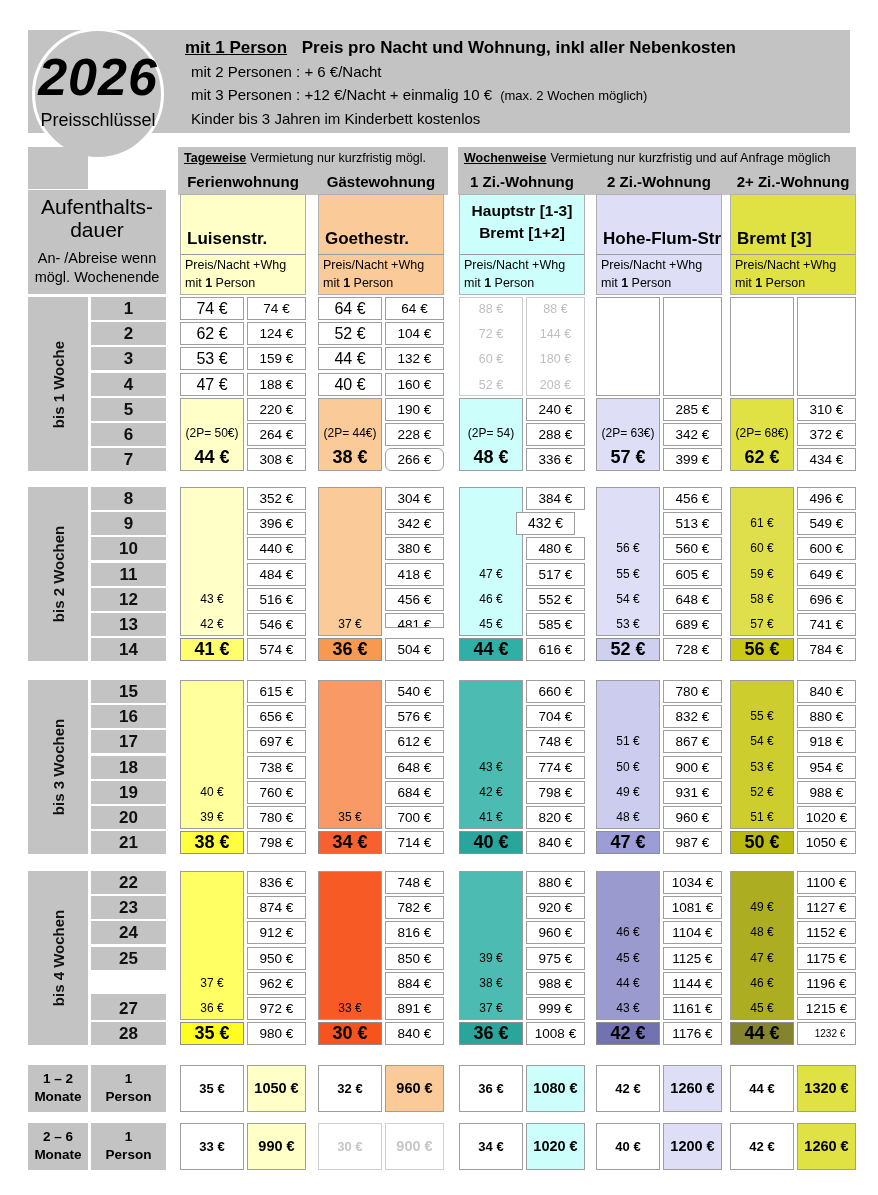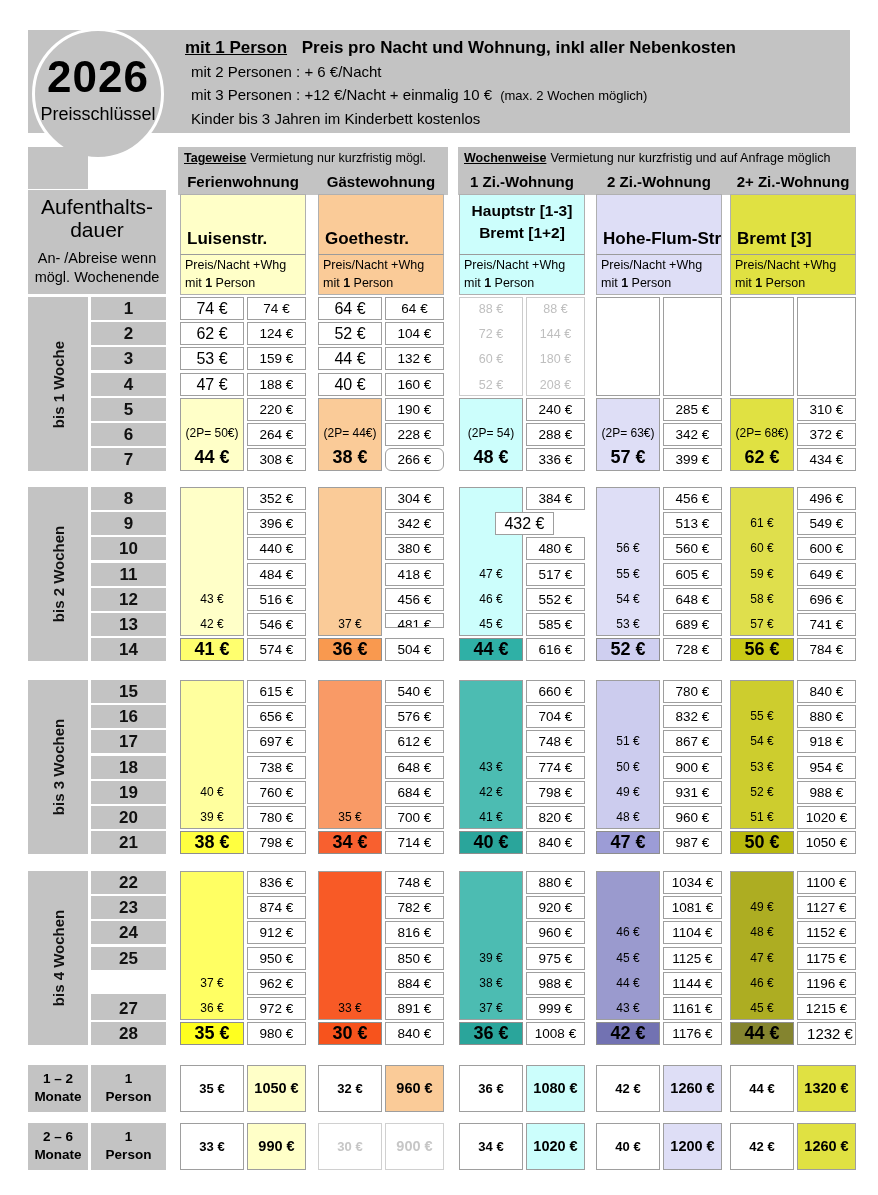--- a/index.html
+++ b/index.html
@@ -11,22 +11,22 @@
   .grey-bg{background:#c3c3c3;}
   .muted{color:#bfbfbf;border-color:#cccccc;}
   .banner{left:28px;top:30px;width:822px;height:103px;background:#c3c3c3;padding:6px 0 0 157px;}
   .bl1{font-size:17px;font-weight:bold;line-height:24px;}
   .bl1 .emph1{text-decoration:underline;}
   .bl1 .rest1{margin-left:10px;}
   .bl2,.bl4{font-size:15px;line-height:23px;padding-left:6px;}
   .bl3{font-size:15px;line-height:23px;padding-left:6px;}
   .bl3 .small{font-size:13px;margin-left:4px;}
   .badge{left:32px;top:28px;width:132px;height:132px;border-radius:50%;background:#c3c3c3;border:3px solid #fff;text-align:center;}
-  .badge .year{margin-top:22px;font-size:44px;font-weight:bold;line-height:48px;letter-spacing:1px;}
-  .badge .bsub{font-size:18px;line-height:22px;margin-top:2px;}
+  .badge .year{margin-top:22px;font-size:52px;font-weight:bold;line-height:48px;letter-spacing:1px;font-style:italic;}
+  .badge .bsub{font-size:18px;line-height:22px;margin-top:8px;}
   .bar{background:#c3c3c3;font-size:12.5px;padding:4px 0 0 6px;}
   #bar-tage{left:178px;top:147px;width:270px;height:48px;}
   #bar-wochen{left:458px;top:147px;width:398px;height:48px;}
   .bar-emph{font-weight:bold;text-decoration:underline;}
   .bar-rest{margin-left:4px;}
   .side-strip{left:28px;top:147px;width:60px;height:42px;background:#c3c3c3;}
   .side-panel{left:28px;top:190px;width:138px;height:104px;background:#c3c3c3;text-align:center;}
   .sp-t1{font-size:21px;line-height:23px;margin-top:5px;}
   .sp-t2{font-size:21px;line-height:23px;}
   .sp-n1{font-size:14.5px;line-height:19px;margin-top:8px;}
@@ -279,21 +279,21 @@
       <div class="cell" style="left: 526px; top: 397.8px; width: 59px; height: 23px; line-height: 21px; font-size: 13.5px;">240 €</div>
       <div class="cell" style="left: 526px; top: 423px; width: 59px; height: 23px; line-height: 21px; font-size: 13.5px;">288 €</div>
       <div class="cell" style="left: 526px; top: 448.2px; width: 59px; height: 23px; line-height: 21px; font-size: 13.5px;">336 €</div>
       <div class="flat" style="left: 459px; top: 487px; width: 64px; height: 149px; background: rgb(204, 254, 252); border: 1px solid rgb(158, 158, 158);">
         <div style="position: absolute; left: 0px; right: 0px; top: 74.6px; height: 23px; line-height: 23px; font-size: 12px; text-align: center;">47 €</div>
         <div style="position: absolute; left: 0px; right: 0px; top: 99.8px; height: 23px; line-height: 23px; font-size: 12px; text-align: center;">46 €</div>
         <div style="position: absolute; left: 0px; right: 0px; top: 125px; height: 23px; line-height: 23px; font-size: 12px; text-align: center;">45 €</div>
       </div>
       <div class="cell" style="left: 459px; top: 638.2px; width: 64px; height: 23px; line-height: 21px; background: rgb(47, 176, 166); border-color: rgb(142, 142, 142); font-weight: bold; font-size: 18px;">44 €</div>
       <div class="cell" style="left: 526px; top: 487px; width: 59px; height: 23px; line-height: 21px; font-size: 13.5px;">384 €</div>
-      <div class="cell" style="left: 495px; top: 512.2px; width: 59px; height: 23px; line-height: 21px; font-size: 16px;">432 €</div>
+      <div class="cell" style="left: 516px; top: 512.2px; width: 59px; height: 23px; line-height: 21px; font-size: 14px;">432 €</div>
       <div class="cell" style="left: 526px; top: 537.4px; width: 59px; height: 23px; line-height: 21px; font-size: 13.5px;">480 €</div>
       <div class="cell" style="left: 526px; top: 562.6px; width: 59px; height: 23px; line-height: 21px; font-size: 13.5px;">517 €</div>
       <div class="cell" style="left: 526px; top: 587.8px; width: 59px; height: 23px; line-height: 21px; font-size: 13.5px;">552 €</div>
       <div class="cell" style="left: 526px; top: 613px; width: 59px; height: 23px; line-height: 21px; font-size: 13.5px;">585 €</div>
       <div class="cell" style="left: 526px; top: 638.2px; width: 59px; height: 23px; line-height: 21px; font-size: 13.5px;">616 €</div>
       <div class="flat" style="left: 459px; top: 680px; width: 64px; height: 149px; background: rgb(76, 188, 178); border: 1px solid rgb(158, 158, 158);">
         <div style="position: absolute; left: 0px; right: 0px; top: 74.6px; height: 23px; line-height: 23px; font-size: 12px; text-align: center;">43 €</div>
         <div style="position: absolute; left: 0px; right: 0px; top: 99.8px; height: 23px; line-height: 23px; font-size: 12px; text-align: center;">42 €</div>
         <div style="position: absolute; left: 0px; right: 0px; top: 125px; height: 23px; line-height: 23px; font-size: 12px; text-align: center;">41 €</div>
       </div>
@@ -439,19 +439,19 @@
         <div style="position: absolute; left: 0px; right: 0px; top: 99.8px; height: 23px; line-height: 23px; font-size: 12px; text-align: center;">46 €</div>
         <div style="position: absolute; left: 0px; right: 0px; top: 125px; height: 23px; line-height: 23px; font-size: 12px; text-align: center;">45 €</div>
       </div>
       <div class="cell" style="left: 730px; top: 1022.2px; width: 64px; height: 23px; line-height: 21px; background: rgb(132, 132, 47); border-color: rgb(142, 142, 142); font-weight: bold; font-size: 18px;">44 €</div>
       <div class="cell" style="left: 797px; top: 871px; width: 59px; height: 23px; line-height: 21px; font-size: 13.5px;">1100 €</div>
       <div class="cell" style="left: 797px; top: 896.2px; width: 59px; height: 23px; line-height: 21px; font-size: 13.5px;">1127 €</div>
       <div class="cell" style="left: 797px; top: 921.4px; width: 59px; height: 23px; line-height: 21px; font-size: 13.5px;">1152 €</div>
       <div class="cell" style="left: 797px; top: 946.6px; width: 59px; height: 23px; line-height: 21px; font-size: 13.5px;">1175 €</div>
       <div class="cell" style="left: 797px; top: 971.8px; width: 59px; height: 23px; line-height: 21px; font-size: 13.5px;">1196 €</div>
       <div class="cell" style="left: 797px; top: 997px; width: 59px; height: 23px; line-height: 21px; font-size: 13.5px;">1215 €</div>
-      <div class="cell" style="left: 797px; top: 1022.2px; width: 59px; height: 23px; line-height: 21px; font-size: 15px; padding-left: 7px;">1232 €</div>
+      <div class="cell" style="left: 797px; top: 1022.2px; width: 59px; height: 23px; line-height: 21px; font-size: 10px; padding-left: 7px;">1232 €</div>
       <div class="cell" style="left: 730px; top: 1065px; width: 64px; height: 47px; line-height: 45px; font-weight: bold; font-size: 13px;">44 €</div>
       <div class="cell" style="left: 797px; top: 1065px; width: 59px; height: 47px; line-height: 45px; font-weight: bold; font-size: 14.5px; background: rgb(224, 225, 66);">1320 €</div>
       <div class="cell" style="left: 730px; top: 1123px; width: 64px; height: 47px; line-height: 45px; font-weight: bold; font-size: 13px;">42 €</div>
       <div class="cell" style="left: 797px; top: 1123px; width: 59px; height: 47px; line-height: 45px; font-weight: bold; font-size: 14.5px; background: rgb(224, 225, 66);">1260 €</div>
     </div>
 </div>
 
 </body></html>

